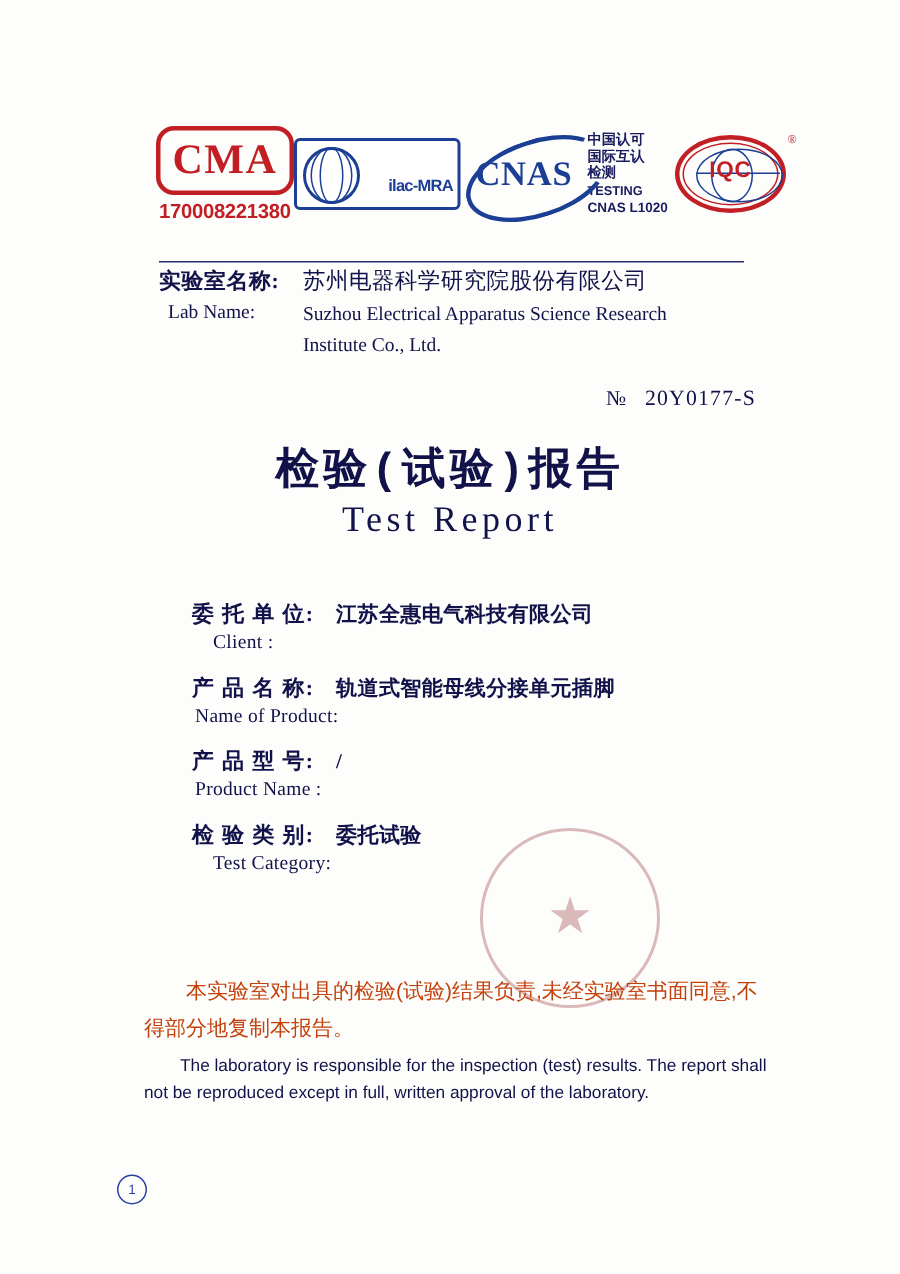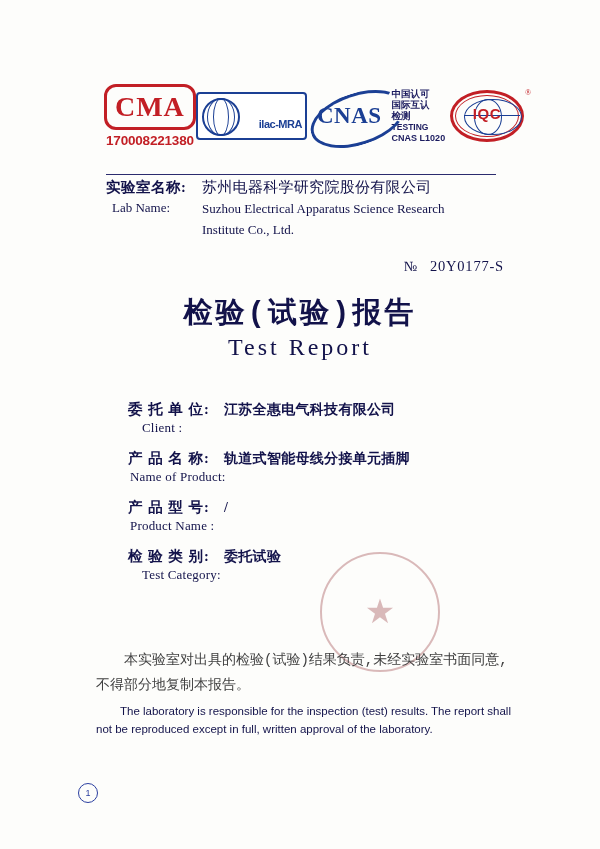--- a/index.html
+++ b/index.html
@@ -365,24 +365,24 @@
     font-size: 34px;
     color: #8a1f25;
     line-height: 1;
   }
   
   .statement-cn {
     position: absolute;
     top: 648px;
     left: 96px;
     width: 420px;
-    font-family: Liberation Mono, monospace;
+    font-family: Liberation Sans, sans-serif;
     font-size: 14px;
     line-height: 1.75;
-    color: #404040;
+    color: #c2410c;
     text-indent: 28px;
   }
   .statement-en {
     position: absolute;
     top: 702px;
     left: 96px;
     width: 420px;
     font-family: "Liberation Sans", sans-serif;
     font-size: 11.5px;
     line-height: 1.6;

